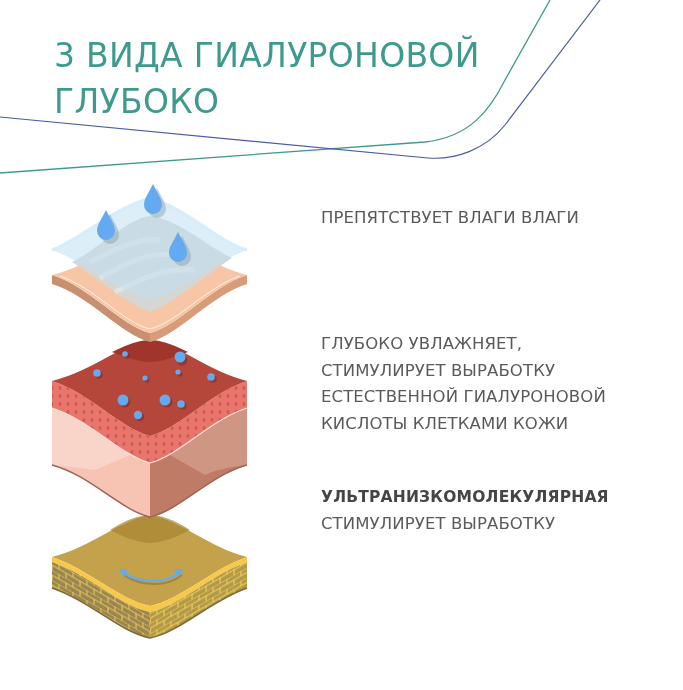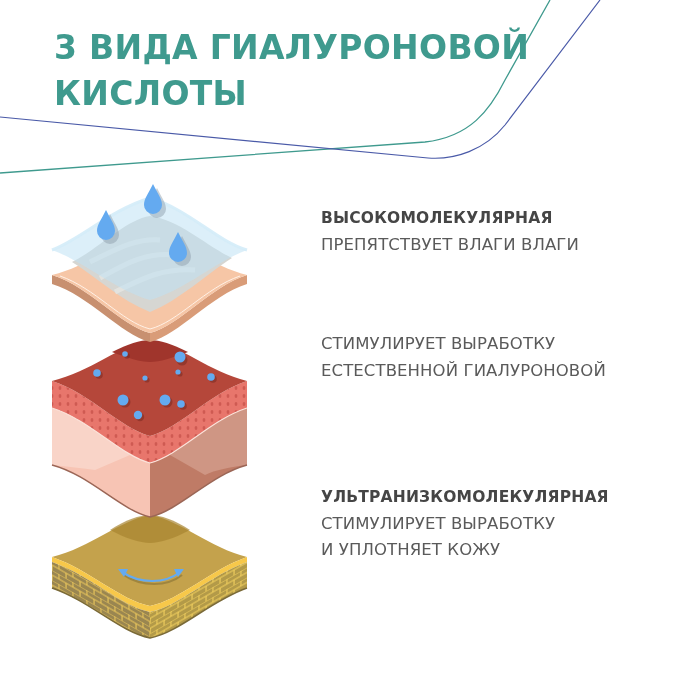--- a/index.html
+++ b/index.html
@@ -1,20 +1,20 @@
 <!DOCTYPE html>
 <html><head>
   <meta charset="utf-8">
   <style>
     html, body { margin: 0; padding: 0; background: #ffffff; }
     body { width: 683px; height: 690px; position: relative; overflow: hidden; font-family: "Liberation Sans", "DejaVu Sans", sans-serif; }
     .deco { position: absolute; left: 0; top: 0; width: 683px; height: 690px; pointer-events: none; }
     .title {
-      position: absolute; left: 54px; top: 25px;
-      margin: 0; font-family: "DejaVu Sans", sans-serif; font-weight: bold;
+      position: absolute; left: 54px; top: 33px;
+      margin: 0; font-family: "DejaVu Sans", sans-serif; font-weight: normal;
       font-size: 33px; line-height: 46px; color: #3f9a8e; letter-spacing: 0.3px;
     }
     .title span { display: block; }
     .item { position: absolute; left: 321px; width: 360px; }
     .item .head {
       font-family: "DejaVu Sans", sans-serif; font-weight: bold;
       font-size: 15.5px; line-height: 26.5px; color: #454545; letter-spacing: 0.2px;
       display: block; white-space: nowrap;
     }
     .item .line {
@@ -30,21 +30,21 @@
 </head>
 <body>
 
 <svg class="deco" viewBox="0 0 683 690">
   <path d="M0,173 L425,142 C470,137 490,110 505,80 L550,0" fill="none" stroke="#3f9a8e" stroke-width="1.3"></path>
   <path d="M0,117 L428,158 C455,160 485,150 505,125 L600,0" fill="none" stroke="#4a5aa8" stroke-width="1.2"></path>
 </svg>
 
 <h1 class="title">
   <span>3 ВИДА ГИАЛУРОНОВОЙ</span>
-  <span>КИСЛОТЫ</span>
+  <span>ГЛУБОКО</span>
 </h1>
 
 <svg class="illus" viewBox="0 0 683 690">
   <defs>
     <pattern id="dots" width="8" height="8" patternUnits="userSpaceOnUse">
       <rect width="8" height="8" fill="#e8766c"></rect>
       <ellipse cx="4" cy="4" rx="1.4" ry="1.9" fill="#cf5a52"></ellipse>
     </pattern>
     <pattern id="bricksL" width="14" height="10" patternUnits="userSpaceOnUse" patternTransform="skewY(30)">
       <rect width="14" height="10" fill="#9a8650"></rect>
@@ -140,26 +140,26 @@
       <g fill="#64aaf0">
         <path d="M106,210 C101,220 97,225 97,231 A9,9 0 0 0 115,231 C115,225 111,220 106,210 Z"></path>
         <path d="M153,184 C148,194 144,199 144,205 A9,9 0 0 0 162,205 C162,199 158,194 153,184 Z"></path>
         <path d="M178,232 C173,242 169,247 169,253 A9,9 0 0 0 187,253 C187,247 183,242 178,232 Z"></path>
       </g>
     </g>
   </g>
 </svg>
 
 <div class="item" id="item-0">
-  <span class="head">ВЫСОКОМОЛЕКУЛЯРНАЯ</span>
   <span class="line">ПРЕПЯТСТВУЕТ ВЛАГИ ВЛАГИ</span>
 </div>
 
 <div class="item" id="item-1">
+  <span class="line">ГЛУБОКО УВЛАЖНЯЕТ,</span>
   <span class="line">СТИМУЛИРУЕТ ВЫРАБОТКУ</span>
   <span class="line">ЕСТЕСТВЕННОЙ ГИАЛУРОНОВОЙ</span>
+  <span class="line">КИСЛОТЫ КЛЕТКАМИ КОЖИ</span>
 </div>
 
 <div class="item" id="item-2">
   <span class="head">УЛЬТРАНИЗКОМОЛЕКУЛЯРНАЯ</span>
   <span class="line">СТИМУЛИРУЕТ ВЫРАБОТКУ</span>
-  <span class="line">И УПЛОТНЯЕТ КОЖУ</span>
 </div>
 
 </body></html>

